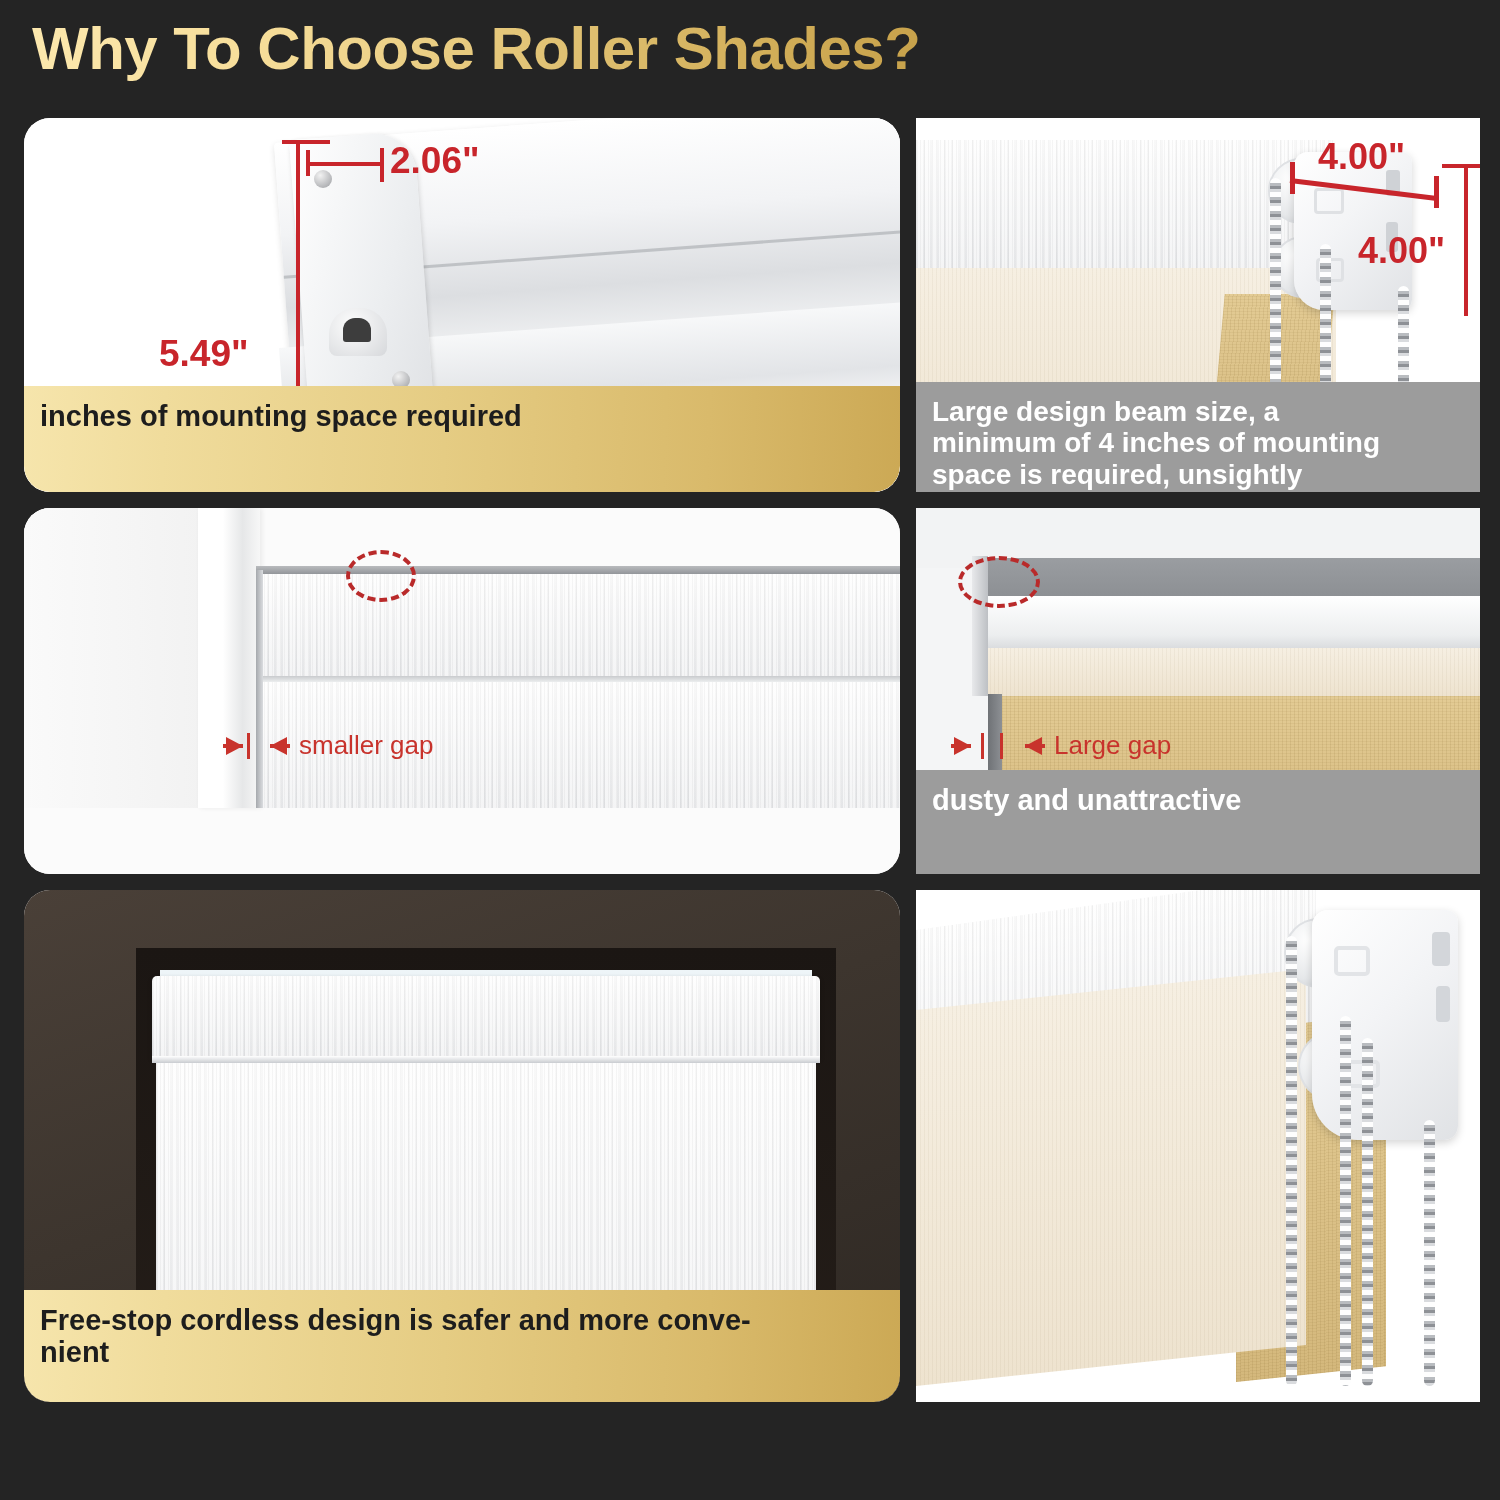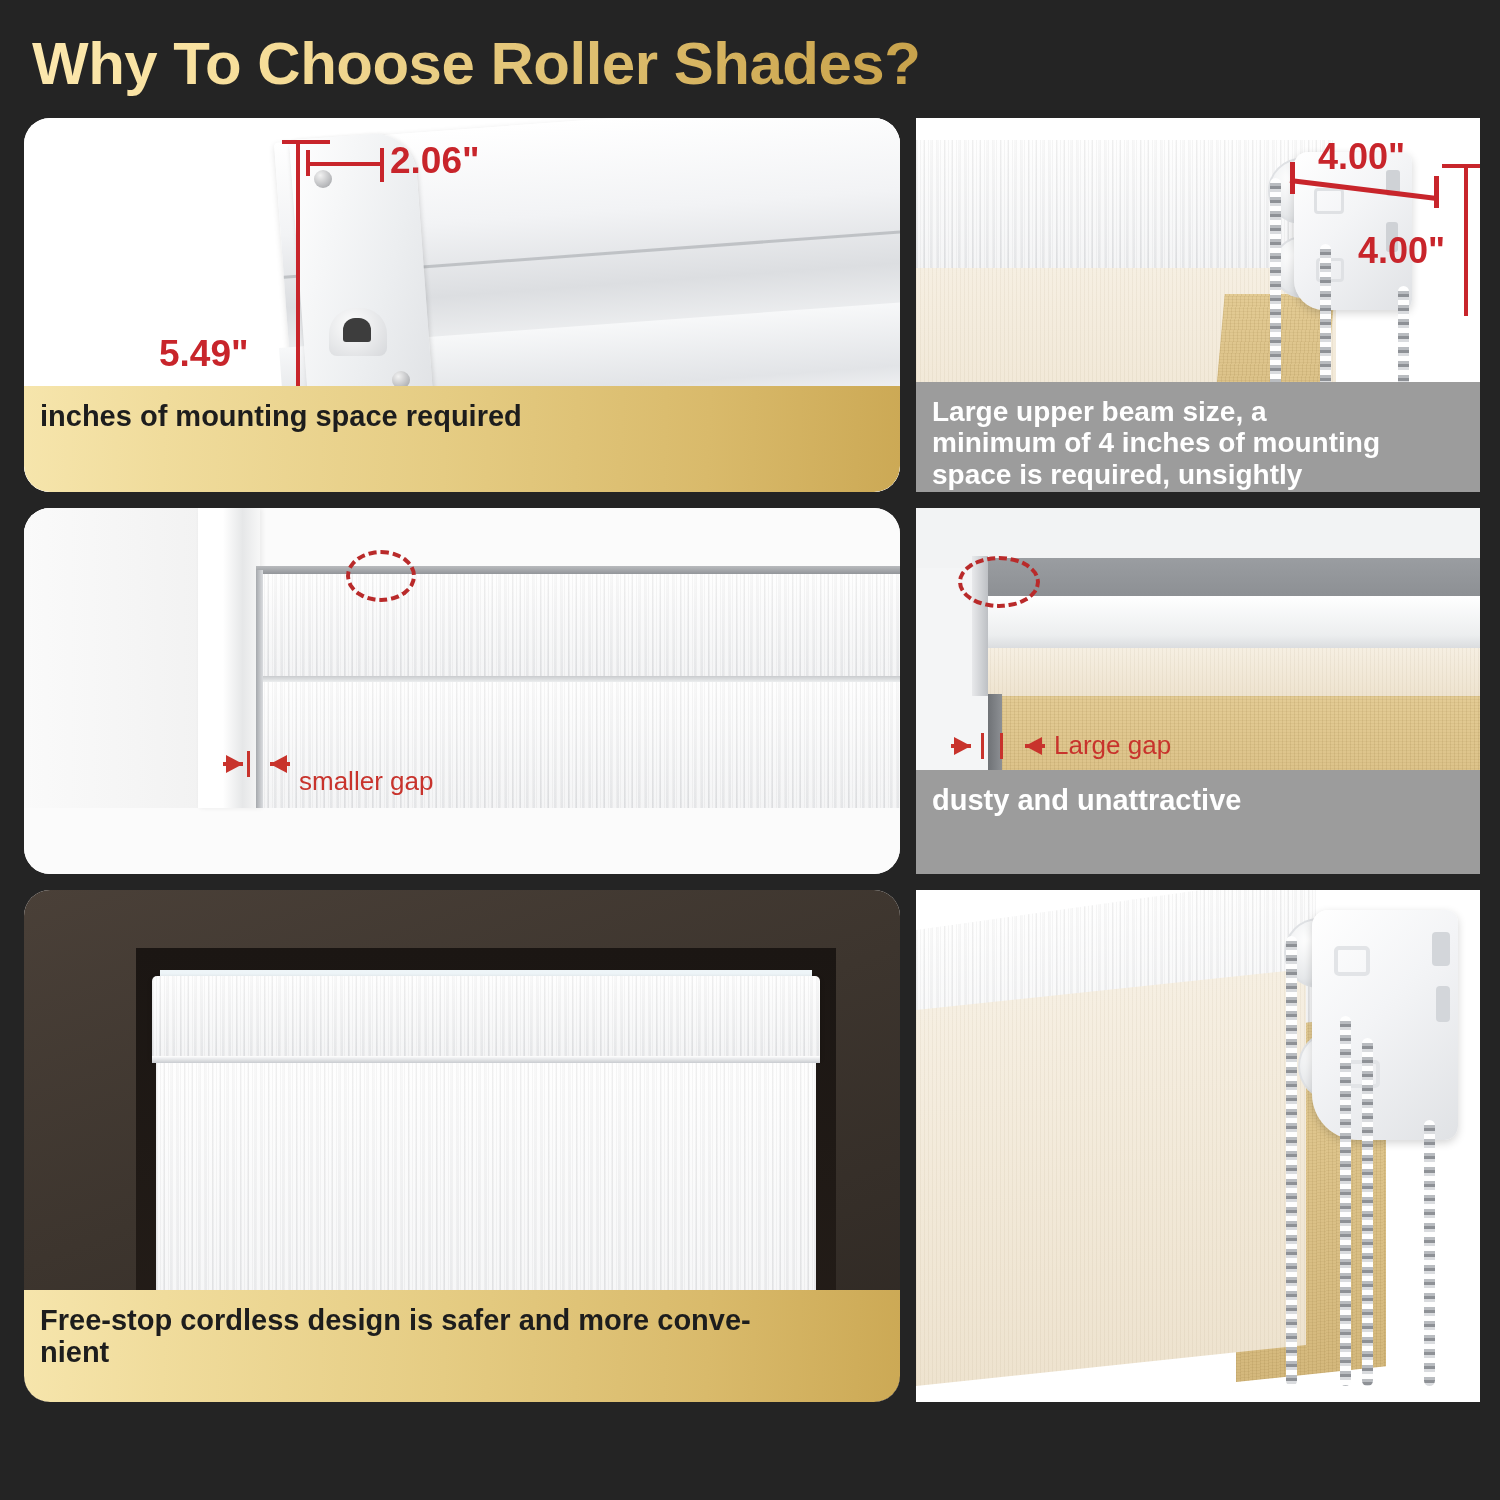--- a/index.html
+++ b/index.html
@@ -6,21 +6,21 @@
   html, body {
     width: 1500px; height: 1500px;
     background: #242424;
     font-family: "Liberation Sans", sans-serif;
     overflow: hidden;
   }
 
   .page { position: relative; width: 1500px; height: 1500px; background: #242424; }
 
   
-  .title-bar { position: absolute; left: 32px; top: 28px; width: 1020px; height: 72px; }
+  .title-bar { position: absolute; left: 32px; top: 13px; width: 1020px; height: 72px; }
   .title-text {
     font-size: 60px; font-weight: bold; line-height: 72px; letter-spacing: -0.5px;
     background: linear-gradient(100deg, #FCE8AE 0%, #F7DE9A 22%, #E3C578 48%, #D0AC56 74%, #BE9740 100%);
     -webkit-background-clip: text; background-clip: text;
     -webkit-text-fill-color: transparent; color: transparent;
     white-space: nowrap;
   }
 
   
   .grid { position: absolute; left: 24px; top: 118px; width: 1456px; height: 1368px; }
@@ -204,21 +204,21 @@
         <div class="dcap" style="left:374px; top:44px; width:5px; height:32px;"></div>
         <div class="dcap" style="left:518px; top:58px; width:5px; height:32px;"></div>
         <div class="dim-t" style="left:402px; top:18px; font-size:36px;">4.00"</div>
 
         <div class="dline" style="left:548px; top:48px; width:4px; height:150px;"></div>
         <div class="dcap" style="left:526px; top:46px; width:46px; height:4px;"></div>
         <div class="dim-t" style="left:442px; top:112px; font-size:36px;">4.00"</div>
       </div>
 
       <div class="cap gray cap-r1r">
-        <span class="l">Large upper beam size, a</span>
+        <span class="l">Large design beam size, a</span>
         <span class="l">minimum of 4 inches of mounting</span>
         <span class="l">space is required, unsightly</span>
       </div>
     </div>
 
     <div class="panel pro c-left r2">
       <div class="art" style="background:#fbfbfb;">
 
         <div style="position:absolute; left:0; top:0; width:180px; height:300px; background:linear-gradient(90deg,#fafafa,#f2f2f2);"></div>
         <div style="position:absolute; left:174px; top:0; width:62px; height:300px; background:linear-gradient(90deg,#ffffff 0%,#ffffff 40%,#e6e7e8 72%,#f7f7f7 100%); box-shadow:2px 0 5px rgba(0,0,0,.07);"></div>
@@ -229,21 +229,21 @@
         <div style="position:absolute; left:236px; top:168px; width:640px; height:6px; background:linear-gradient(180deg,#c9cbce,#eceeef);"></div>
         <div class="wt" style="position:absolute; left:236px; top:174px; width:640px; height:126px;"></div>
         <div style="position:absolute; left:232px; top:62px; width:7px; height:238px; background:linear-gradient(90deg,#a6a9ad,#dadcdf);"></div>
 
         <div class="dashed-circle" style="left:322px; top:42px; width:70px; height:52px;"></div>
 
         <div class="gap-note" style="left:202px; top:222px;">
           <span class="arr-r"></span>
           <span class="tick"></span>
           <span class="arr-l" style="margin-left:16px;"></span>
-          <span style="margin-left:8px;margin-top:36px;">smaller gap</span>
+          <span style="margin-left:8px;">smaller gap</span>
         </div>
       </div>
 
     </div>
 
     <div class="panel con c-right r2">
       <div class="art" style="background:#f4f5f6;">
         <div style="position:absolute; left:0; top:0; width:100%; height:60px; background:#f2f3f4;"></div>
 
         <div style="position:absolute; left:60px; top:50px; width:504px; height:40px; background:linear-gradient(180deg,#9a9da1,#8c8f93);"></div>

